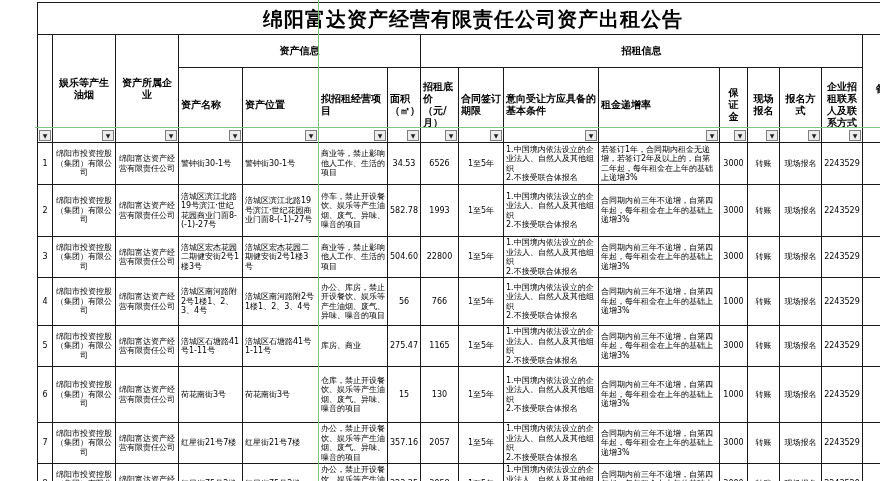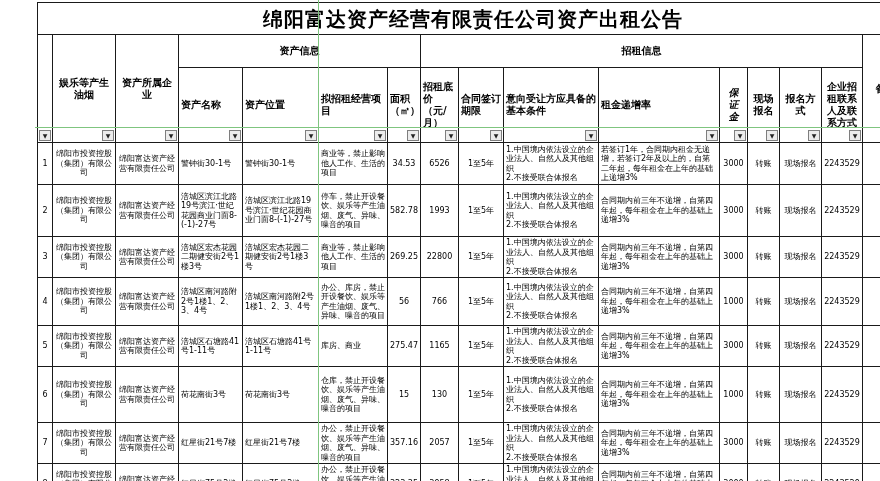--- a/index.html
+++ b/index.html
@@ -9,21 +9,21 @@
   td,th{border:1px solid #1a1a1a;padding:1px 2px;vertical-align:middle;color:#000;
         font-size:8px;line-height:9.5px;overflow:hidden;white-space:pre-line;
         text-align:center;font-weight:normal;word-break:break-all;}
   th{font-size:10px;line-height:12px;font-weight:bold;position:relative;}
   .title-cell{height:29px;font-size:20px;line-height:24px;font-weight:bold;text-align:center;
               white-space:nowrap;letter-spacing:1px;}
   tr.group-row{height:33px;}
   tr.sub-row{height:60px;}
   .hl{text-align:left;}
   td.left{text-align:left;}
-  .vt{padding:0 8px;font-style:italic;}
+  .vt{padding:0 8px;}
   .no-col{padding:0 17px;}
   
   .filter-btn{position:absolute;right:1px;bottom:1px;width:12px;height:11px;background:#ececec;
               border:1px solid #7e7e7e;display:flex;align-items:center;justify-content:center;
               box-sizing:border-box;}
   .filter-btn span{font-size:6px;line-height:6px;color:#222;font-weight:normal;letter-spacing:0;}
   
   .freeze-v{position:absolute;left:283px;top:0;width:1px;height:481px;z-index:5;}
   .freeze-h{position:absolute;left:0;top:127px;width:880px;height:1px;z-index:5;}
   
@@ -168,21 +168,21 @@
           <td>2243529</td>
           <td></td>
         </tr>
         <tr style="height: 39px;">
           <td>3</td>
           <td>绵阳市投资控股（集团）有限公司</td>
           <td>绵阳富达资产经营有限责任公司</td>
           <td class="left">涪城区宏杰花园二期健安街2号1楼3号</td>
           <td class="left">涪城区宏杰花园二期健安街2号1楼3号</td>
           <td class="left">商业等，禁止影响他人工作、生活的项目</td>
-          <td>269.25</td>
+          <td>504.60</td>
           <td>22800</td>
           <td>1至5年</td>
           <td class="left">1.中国境内依法设立的企业法人、自然人及其他组织
 2.不接受联合体报名</td>
           <td class="left">合同期内前三年不递增，自第四年起，每年租金在上年的基础上递增3%</td>
           <td>3000</td>
           <td>转账</td>
           <td>现场报名</td>
           <td>2243529</td>
           <td></td>

